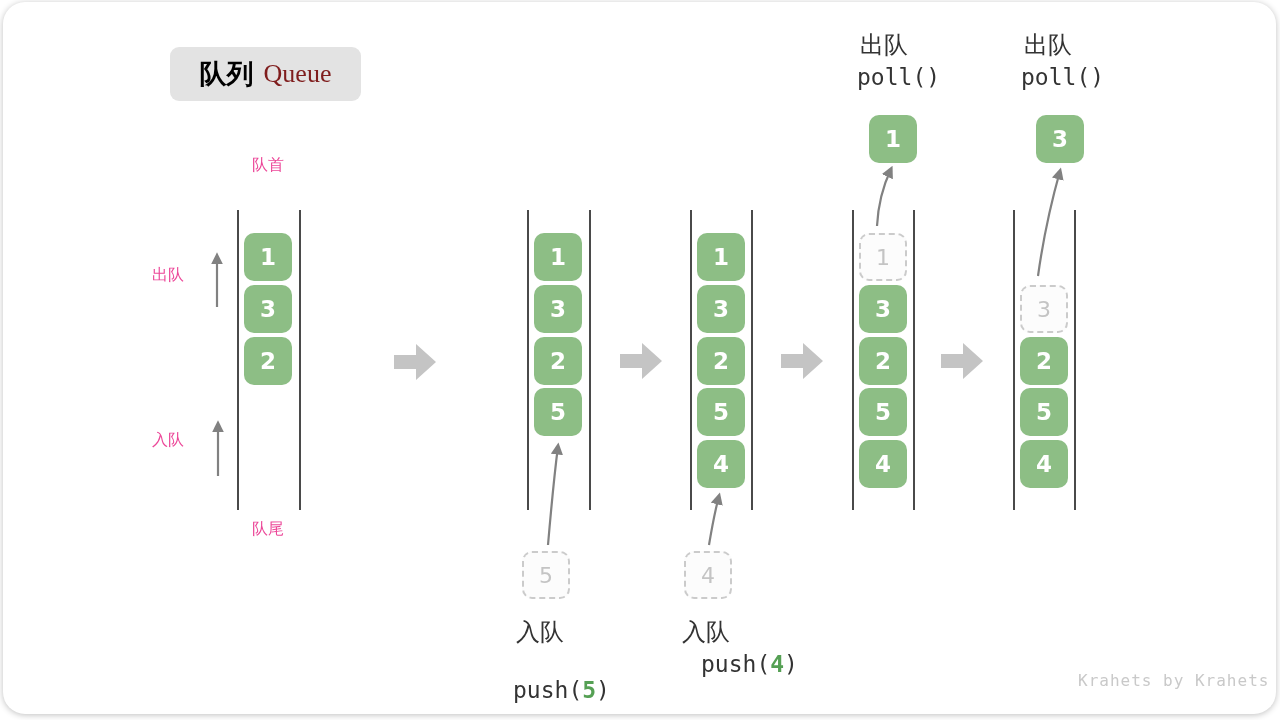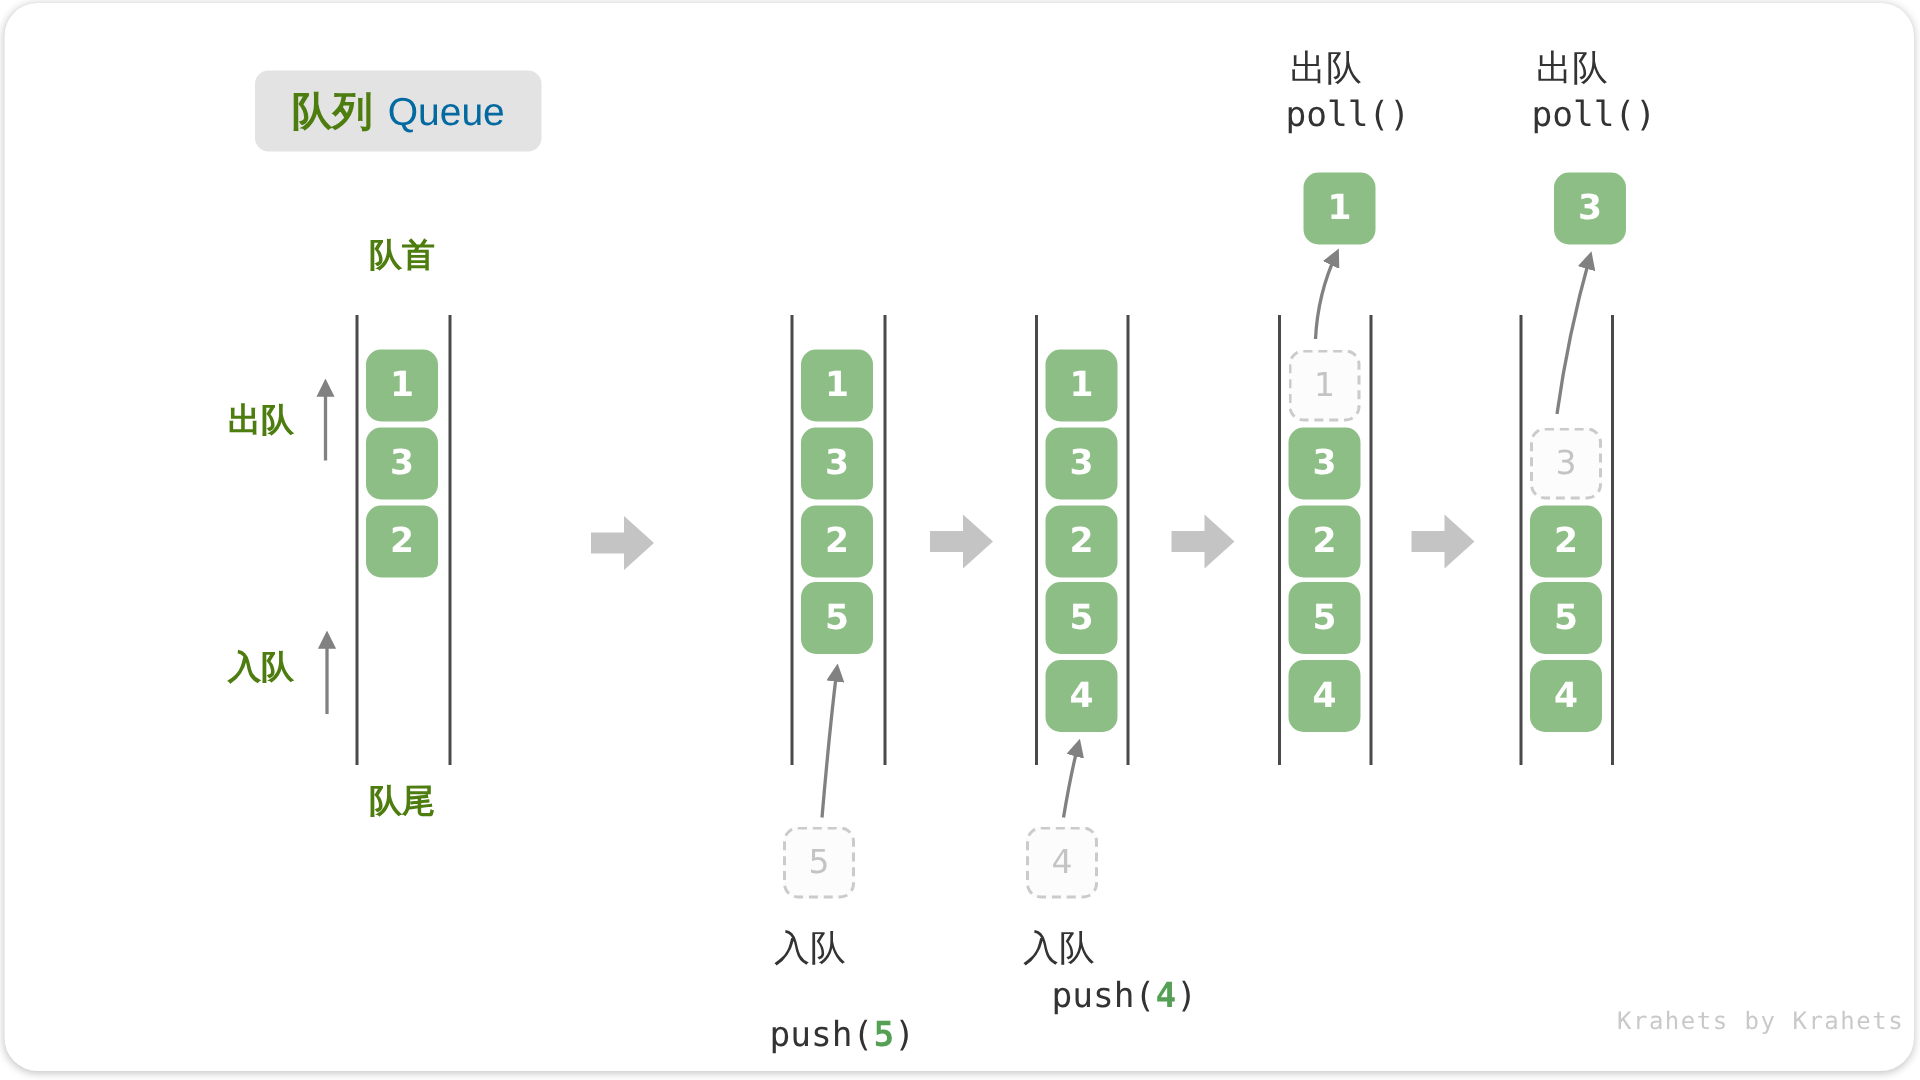--- a/index.html
+++ b/index.html
@@ -2,23 +2,23 @@
 <html><head>
 <meta charset="utf-8">
 <style>
   html,body{margin:0;padding:0;background:#ffffff;}
   .stage{position:relative;width:1280px;height:720px;overflow:hidden;background:#fff;
          font-family:"Liberation Sans","DejaVu Sans",sans-serif;}
   .card{position:absolute;left:3px;top:2px;width:1273px;height:712px;background:#fff;
         border-radius:22px;box-shadow:0 1px 6px rgba(0,0,0,0.25);}
   .badge{position:absolute;display:flex;align-items:center;justify-content:center;gap:10px;
          background:#e3e3e3;border-radius:9px;}
-  .badge-zh{font-size:27px;font-weight:700;color:#4d7c0f;}
-  .badge-en{font-size:26px;color:#0369a1;font-family:Liberation Sans, sans-serif;}
-  .cjk-bold{position:absolute;font-size:22px;font-weight:700;color:#4d7c0f;}
+  .badge-zh{font-size:27px;font-weight:700;color:#000000;}
+  .badge-en{font-size:26px;color:#7f1d1d;font-family:Liberation Serif, serif;}
+  .cjk-bold{position:absolute;font-size:16px;font-weight:400;color:#ec4899;}
   .vline{position:absolute;top:210px;width:1.5px;height:300px;background:#4a4a4a;}
   .box{position:absolute;width:48px;height:48px;border-radius:10px;box-sizing:border-box;
        display:flex;align-items:center;justify-content:center;
        font-size:23px;font-weight:700;font-family:"DejaVu Sans",sans-serif;}
   .green{background:#8dbe85;color:#ffffff;}
   .ghost{border:2.5px dashed #cbcbcb;background:#fcfcfc;color:#c4c4c4;font-weight:400;font-size:22px;}
   .op-zh{position:absolute;font-size:24px;font-weight:500;color:#333333;}
   .code{position:absolute;font-size:23px;color:#333333;
         font-family:"DejaVu Sans Mono","Liberation Mono",monospace;}
   .code-arg{color:#55a054;font-weight:700;}

